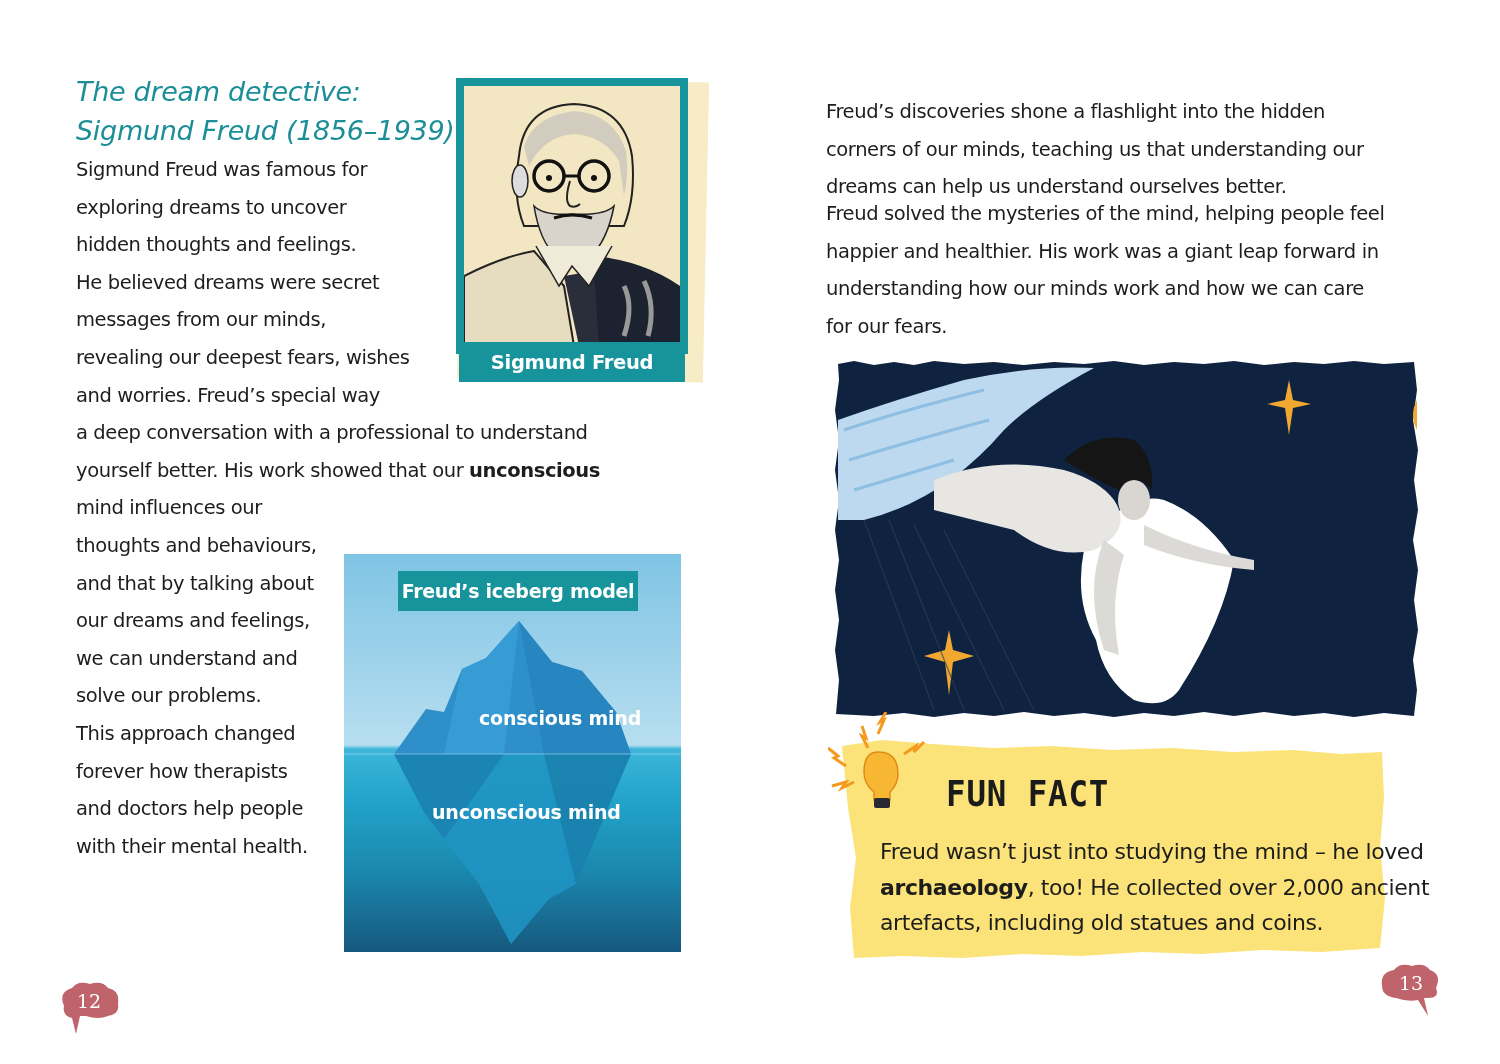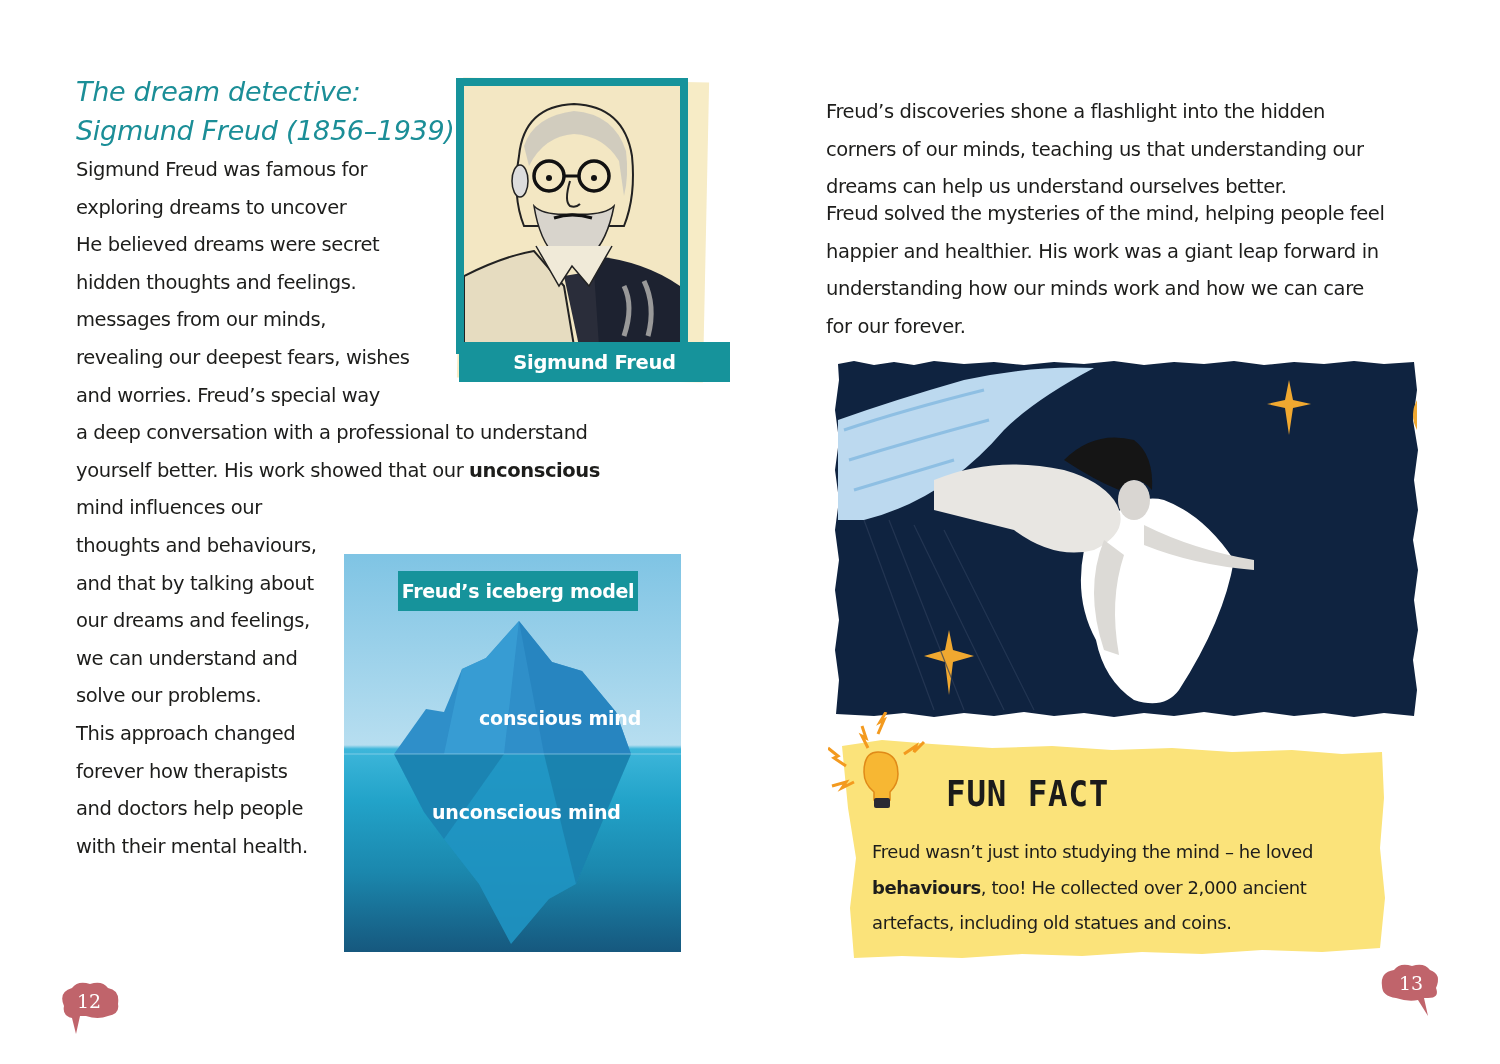--- a/index.html
+++ b/index.html
@@ -30,21 +30,21 @@
   .portrait-paper {
     position:absolute; left:8px; top:4px; width:246px; height:300px;
     background:#f7ecc6; transform:rotate(1.2deg);
   }
   .portrait-frame {
     position:absolute; left:4px; top:2px; width:232px; height:276px;
     border:8px solid #16939b; background:#f3e7c3; box-sizing:border-box;
   }
   .portrait-svg { position:absolute; left:0; top:0; width:100%; height:100%; }
   .portrait-caption {
-    position:absolute; left:7px; top:266px; width:271px; height:40px;
+    position:absolute; left:7px; top:266px; width:226px; height:40px;
     background:#16939b; color:#ffffff; font-weight:bold; font-size:19.5px;
     display:flex; align-items:center; justify-content:center; letter-spacing:-0.3px;
   }
 
   
   .iceberg {
     position:absolute; left:344px; top:554px; width:337px; height:398px; overflow:hidden;
     background:linear-gradient(to bottom,#7fc4e4 0%,#b7def0 48%,#3db6da 49%,#22a3c9 62%,#1b87ad 80%,#16587e 100%);
   }
   .ice-label {
@@ -73,39 +73,39 @@
   .dream-img { position:absolute; left:84px; top:360px; width:585px; height:358px; }
 
   .funfact {
     position:absolute; left:92px; top:738px; width:545px; height:222px;
   }
   .funfact-bg { position:absolute; left:0; top:0; width:545px; height:222px; }
   .funfact-title {
     position:absolute; left:104px; top:35px; font-family:"DejaVu Sans Mono", monospace;
     font-weight:bold; font-size:36px; letter-spacing:1px; color:#1b1b1b; transform:scaleX(0.9); transform-origin:left;
   }
-  .funfact-text { position:absolute; left:30px; top:96px; font-size:18px; line-height:35.5px; }
+  .funfact-text { position:absolute; left:38px; top:96px; font-size:22px; line-height:35.5px; }
   .bulb { position:absolute; left:-14px; top:-26px; width:120px; height:100px; }
 </style>
 </head>
 <body>
 
 <div class="spread">
 
   <div class="page left">
     <h1 class="title">
       <span class="ln">The dream detective:</span>
       <span class="ln" style="font-style:italic;">Sigmund Freud (1856–1939)</span>
     </h1>
 
     <div class="body-text left-text">
       <span class="ln">Sigmund Freud was famous for</span>
       <span class="ln">exploring dreams to uncover</span>
+      <span class="ln">hidden thoughts and feelings.</span>
       <span class="ln">He believed dreams were secret</span>
-      <span class="ln">hidden thoughts and feelings.</span>
       <span class="ln">messages from our minds,</span>
       <span class="ln">revealing our deepest fears, wishes</span>
       <span class="ln">and worries. Freud’s special way</span>
       <span class="ln">a deep conversation with a professional to understand</span>
       <span class="ln"><span>yourself better. His work showed that our </span><b>unconscious</b></span>
       <span class="ln">mind influences our</span>
       <span class="ln">thoughts and behaviours,</span>
       <span class="ln">and that by talking about</span>
       <span class="ln">our dreams and feelings,</span>
       <span class="ln">we can understand and</span>
@@ -174,21 +174,21 @@
   <div class="page right">
     <div class="body-text right-p1">
       <span class="ln">Freud’s discoveries shone a flashlight into the hidden</span>
       <span class="ln">corners of our minds, teaching us that understanding our</span>
       <span class="ln">dreams can help us understand ourselves better.</span>
     </div>
     <div class="body-text right-p2">
       <span class="ln">Freud solved the mysteries of the mind, helping people feel</span>
       <span class="ln">happier and healthier. His work was a giant leap forward in</span>
       <span class="ln">understanding how our minds work and how we can care</span>
-      <span class="ln">for our forever.</span>
+      <span class="ln">for our fears.</span>
     </div>
 
     <svg class="dream-img" viewBox="0 0 585 358">
       <path d="M4 4 L20 1 L40 5 L60 2 L80 5 L100 1 L130 4 L160 2 L190 5 L220 2 L250 4 L280 1 L310 5 L340 2 L370 4 L400 1 L430 5 L460 2 L490 4 L520 1 L550 4 L580 2 L583 30 L579 60 L584 90 L580 120 L584 150 L579 180 L584 210 L580 240 L584 270 L579 300 L583 330 L580 356 L550 353 L520 357 L490 353 L460 356 L430 352 L400 356 L370 352 L340 356 L310 353 L280 357 L250 353 L220 356 L190 352 L160 356 L130 353 L100 357 L70 353 L40 356 L2 354 L5 320 L1 290 L5 260 L1 230 L5 200 L1 170 L5 140 L1 110 L5 80 L1 50 L5 20 Z" fill="#0f2340"></path>
 
       <path d="M4 60 Q60 40 130 20 Q200 5 260 8 Q200 40 170 70 Q110 140 30 160 L4 160 Z" fill="#bcd9ef"></path>
       <path d="M10 70 Q70 50 150 30 M15 100 Q80 80 155 60 M20 130 Q70 115 120 100" stroke="#8ebfe3" stroke-width="3" fill="none"></path>
 
       <path d="M250 190 Q290 130 330 140 Q370 155 400 200 Q390 260 345 330 Q330 350 300 340 Q270 320 262 280 Q240 240 250 190 Z" fill="#ffffff"></path>
 
@@ -223,21 +223,21 @@
           <path d="M0 36 L10 44 L6 46 L18 54"></path>
           <path d="M76 42 L88 34 L86 40 L96 30"></path>
           <path d="M4 74 L18 70 L14 76 L26 70"></path>
         </g>
         <path d="M50 40 Q70 40 70 62 Q70 72 62 80 L62 88 L46 88 L46 80 Q36 72 36 60 Q36 40 50 40 Z" fill="#f7b733" stroke="#e08a18" stroke-width="1.5"></path>
         <rect x="46" y="86" width="16" height="10" rx="2" fill="#2a2a33"></rect>
       </svg>
       <div class="funfact-title">FUN FACT</div>
       <div class="body-text funfact-text">
         <span class="ln">Freud wasn’t just into studying the mind – he loved</span>
-        <span class="ln"><b>behaviours</b><span>, too! He collected over 2,000 ancient</span></span>
+        <span class="ln"><b>archaeology</b><span>, too! He collected over 2,000 ancient</span></span>
         <span class="ln">artefacts, including old statues and coins.</span>
       </div>
     </div>
 
     <div class="pagenum" style="left:628px; top:962px;">
       <svg width="66" height="60" viewBox="0 0 66 60">
         <path d="M4 24 Q2 10 16 8 Q22 0 34 4 Q46 0 52 8 Q64 12 58 26 Q62 36 50 36 L46 36 L50 54 L40 38 Q30 40 18 36 Q4 34 4 24 Z" fill="#c0646b"></path>
       </svg>
       <span>13</span>
     </div>

